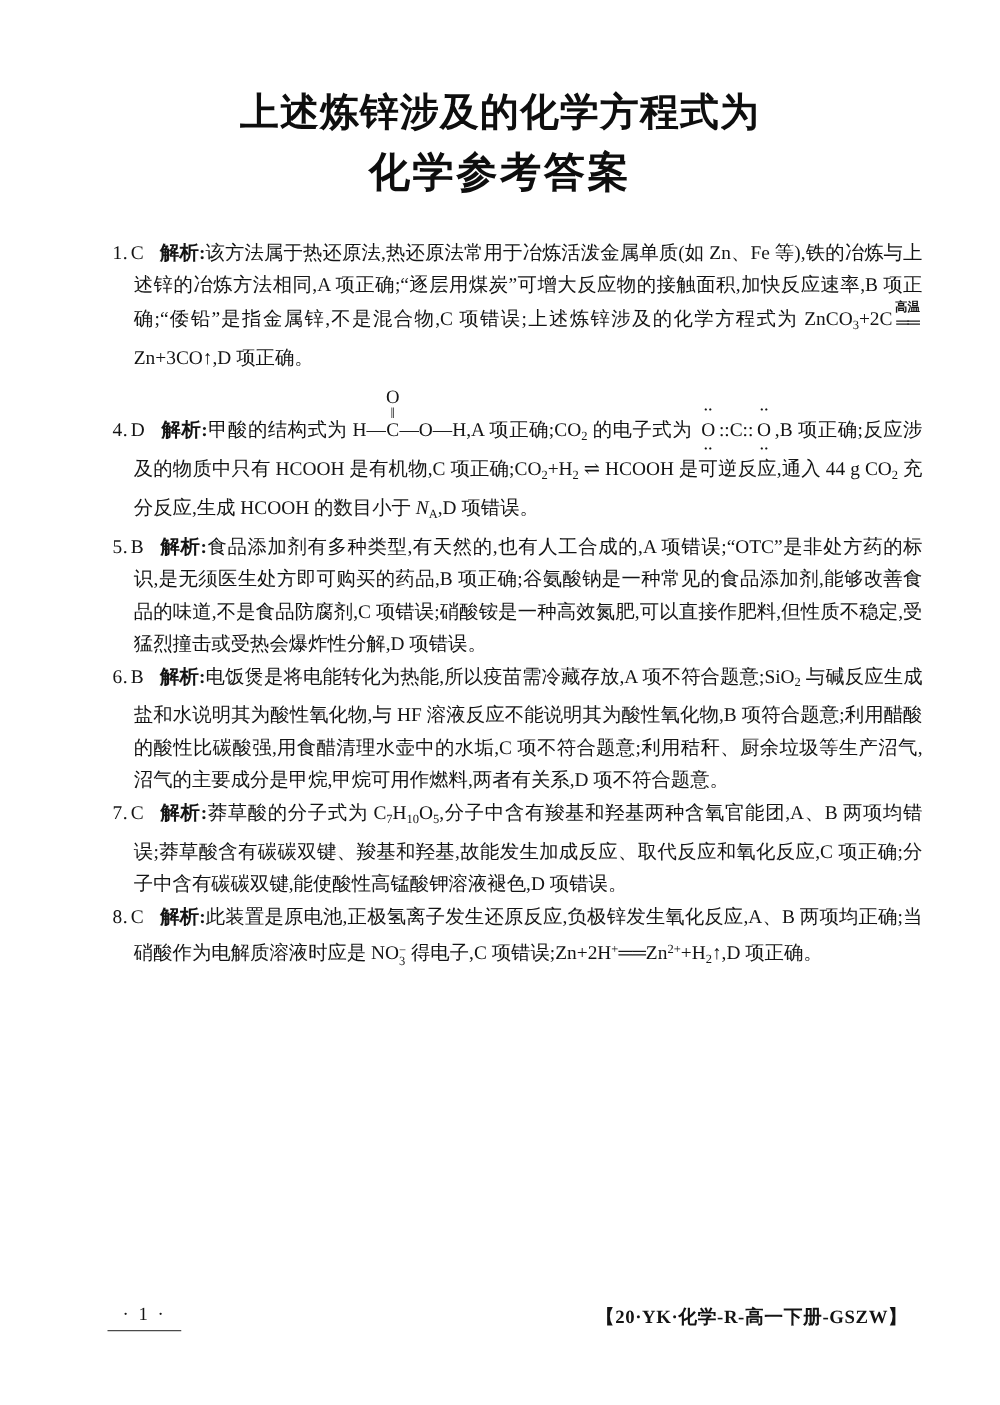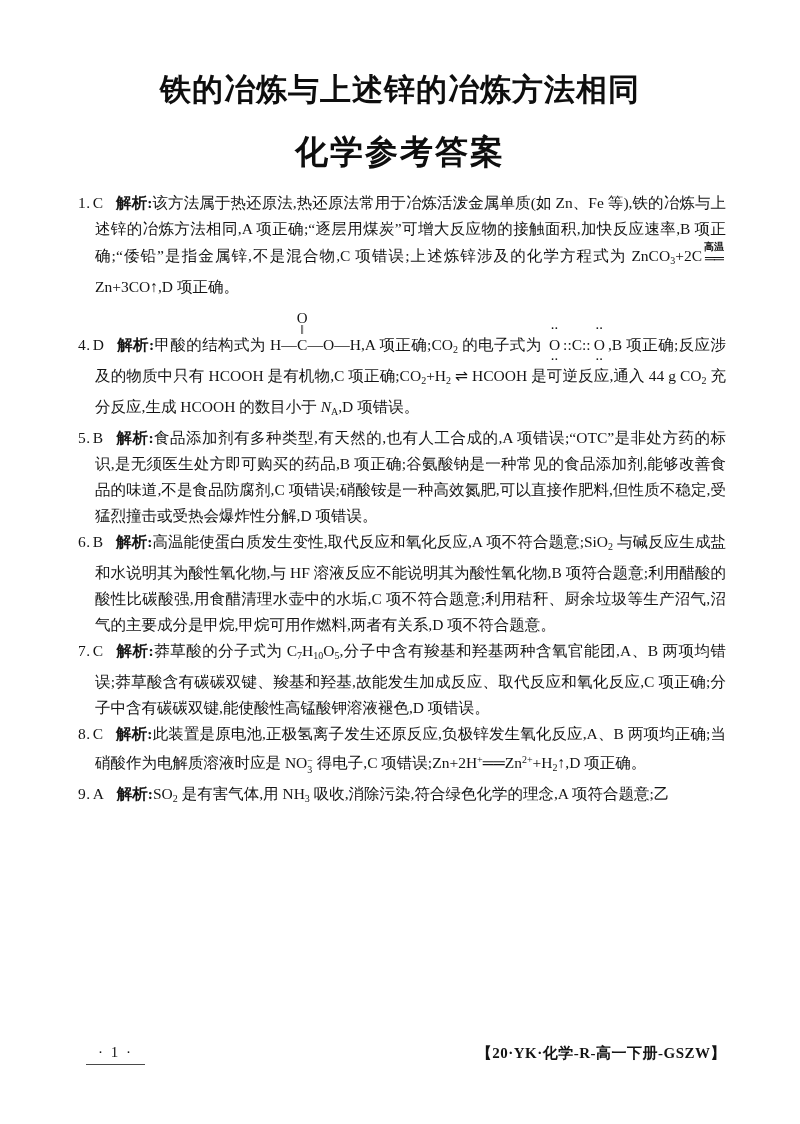--- a/index.html
+++ b/index.html
@@ -13,27 +13,26 @@
     overflow:hidden;
   }
   .titles{
     text-align:center;
     padding-top:70px;
     font-family:"Liberation Sans","DejaVu Sans",sans-serif;
     font-weight:900;
     color:#0e0e0e;
   }
   .t1{font-size:31px;line-height:40px;letter-spacing:1px;}
-  .t2{font-size:33px;line-height:44px;margin-top:20px;letter-spacing:2px;}
+  .t2{font-size:33px;line-height:44px;margin-top:6px;letter-spacing:2px;}
   .content{
     position:absolute;
-    left:78px;top:190px;width:648px;
+    left:90px;top:190px;width:648px;
     font-size:15.5px;line-height:26px;
     text-align:justify;
-    font-family:Liberation Serif, serif;
   }
   .item{padding-left:17px;text-indent:-17px;margin:0;}
   .item.mt{margin-top:12px;}
   .inum{letter-spacing:0.5px;}
   .ians{margin-left:2px;}
   .rb{font-weight:700;margin-left:13px;}
   .rsub{font-size:10px;vertical-align:-3px;}
   .rsup{font-size:10px;vertical-align:5px;}
   .ri{font-style:italic;}
   
@@ -70,32 +69,31 @@
     letter-spacing:2px;
   }
   .code{font-weight:700;letter-spacing:0.5px;}
 </style>
 </head>
 <body>
 
 <div class="page">
 
   <div class="titles">
-    <div class="t1">铁的冶炼与上述锌的冶炼方法相同</div>
+    <div class="t1">上述炼锌涉及的化学方程式为</div>
     <div class="t2">化学参考答案</div>
   </div>
 
   <div class="content">
       <div class="item"><span class="inum">1.</span><span class="ians">C</span><span class="rb">解析:</span><span class="rt">该方法属于热还原法,热还原法常用于冶炼活泼金属单质(如 Zn、Fe 等),铁的冶炼与上述锌的冶炼方法相同,A 项正确;“逐层用煤炭”可增大反应物的接触面积,加快反应速率,B 项正确;“倭铅”是指金属锌,不是混合物,C 项错误;上述炼锌涉及的化学方程式为 ZnCO</span><span class="rsub">3</span><span class="rt">+2C</span><span class="stk"><span class="stk-t">高温</span><span class="stk-b">══</span></span><span class="rt">Zn+3CO↑,D 项正确。</span></div>
       <div class="item mt"><span class="inum">4.</span><span class="ians">D</span><span class="rb">解析:</span><span class="rt">甲酸的结构式为 </span><span class="sf"><span>H—</span><span class="sf-col"><span class="sf-top">O</span><span class="sf-bond">‖</span><span class="sf-base">C</span></span><span>—O—H</span></span><span class="rt">,A 项正确;CO</span><span class="rsub">2</span><span class="rt"> 的电子式为 </span><span class="edot">O<span class="ed-t">··</span><span class="ed-b">··</span></span><span class="rt">::C::</span><span class="edot">O<span class="ed-t">··</span><span class="ed-b">··</span></span><span class="rt">,B 项正确;反应涉及的物质中只有 HCOOH 是有机物,C 项正确;CO</span><span class="rsub">2</span><span class="rt">+H</span><span class="rsub">2</span><span class="rt"> ⇌ HCOOH 是可逆反应,通入 44 g CO</span><span class="rsub">2</span><span class="rt"> 充分反应,生成 HCOOH 的数目小于 </span><span class="ri">N</span><span class="rsub">A</span><span class="rt">,D 项错误。</span></div>
       <div class="item"><span class="inum">5.</span><span class="ians">B</span><span class="rb">解析:</span><span class="rt">食品添加剂有多种类型,有天然的,也有人工合成的,A 项错误;“OTC”是非处方药的标识,是无须医生处方即可购买的药品,B 项正确;谷氨酸钠是一种常见的食品添加剂,能够改善食品的味道,不是食品防腐剂,C 项错误;硝酸铵是一种高效氮肥,可以直接作肥料,但性质不稳定,受猛烈撞击或受热会爆炸性分解,D 项错误。</span></div>
-      <div class="item"><span class="inum">6.</span><span class="ians">B</span><span class="rb">解析:</span><span class="rt">高温能使蛋白质发生变性,取代反应和氧化反应,A 项不符合题意;SiO</span><span class="rsub">2</span><span class="rt"> 与碱反应生成盐和水说明其为酸性氧化物,与 HF 溶液反应不能说明其为酸性氧化物,B 项符合题意;利用醋酸的酸性比碳酸强,用食醋清理水壶中的水垢,C 项不符合题意;利用秸秆、厨余垃圾等生产沼气,沼气的主要成分是甲烷,甲烷可用作燃料,两者有关系,D 项不符合题意。</span></div>
+      <div class="item"><span class="inum">6.</span><span class="ians">B</span><span class="rb">解析:</span><span class="rt">电饭煲是将电能转化为热能,所以疫苗需冷藏存放,A 项不符合题意;SiO</span><span class="rsub">2</span><span class="rt"> 与碱反应生成盐和水说明其为酸性氧化物,与 HF 溶液反应不能说明其为酸性氧化物,B 项符合题意;利用醋酸的酸性比碳酸强,用食醋清理水壶中的水垢,C 项不符合题意;利用秸秆、厨余垃圾等生产沼气,沼气的主要成分是甲烷,甲烷可用作燃料,两者有关系,D 项不符合题意。</span></div>
       <div class="item"><span class="inum">7.</span><span class="ians">C</span><span class="rb">解析:</span><span class="rt">莽草酸的分子式为 C</span><span class="rsub">7</span><span class="rt">H</span><span class="rsub">10</span><span class="rt">O</span><span class="rsub">5</span><span class="rt">,分子中含有羧基和羟基两种含氧官能团,A、B 两项均错误;莽草酸含有碳碳双键、羧基和羟基,故能发生加成反应、取代反应和氧化反应,C 项正确;分子中含有碳碳双键,能使酸性高锰酸钾溶液褪色,D 项错误。</span></div>
       <div class="item"><span class="inum">8.</span><span class="ians">C</span><span class="rb">解析:</span><span class="rt">此装置是原电池,正极氢离子发生还原反应,负极锌发生氧化反应,A、B 两项均正确;当硝酸作为电解质溶液时应是 NO</span><span class="ss"><span class="ss-sup">−</span><span class="ss-sub">3</span></span><span class="rt"> 得电子,C 项错误;Zn+2H</span><span class="rsup">+</span><span class="rt">══Zn</span><span class="rsup">2+</span><span class="rt">+H</span><span class="rsub">2</span><span class="rt">↑,D 项正确。</span></div>
-      <div class="item"><span class="inum">9.</span><span class="ians">A</span><span class="rb">解析:</span><span class="rt">SO</span><span class="rsub">2</span><span class="rt"> 是有害气体,用 NH</span><span class="rsub">3</span><span class="rt"> 吸收,消除污染,符合绿色化学的理念,A 项符合题意;乙</span></div>
     </div>
 
   <div class="footer">
     <span class="pageno">· 1 ·</span>
     <span class="code">【20·YK·化学-R-高一下册-GSZW】</span>
   </div>
 
 </div>
 
 </body></html>

